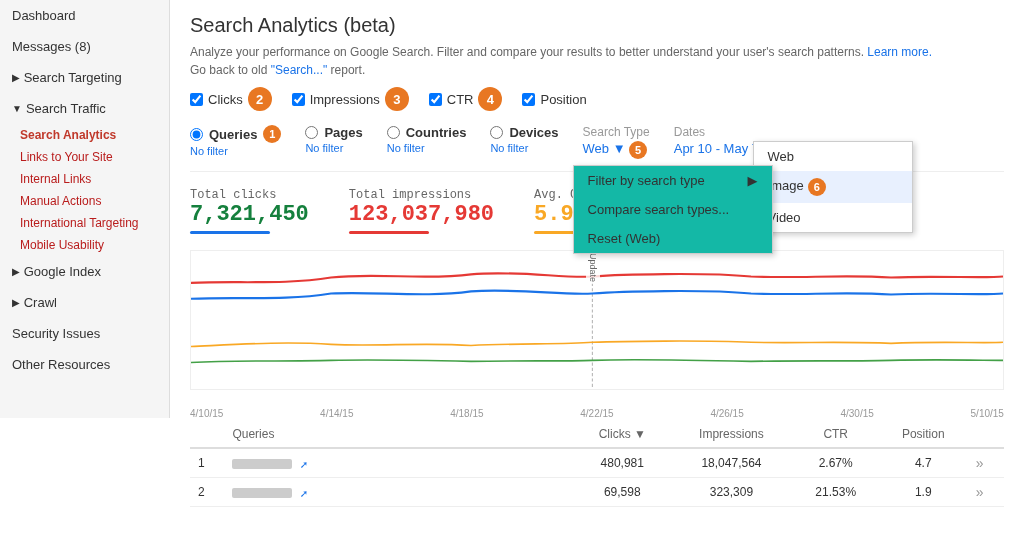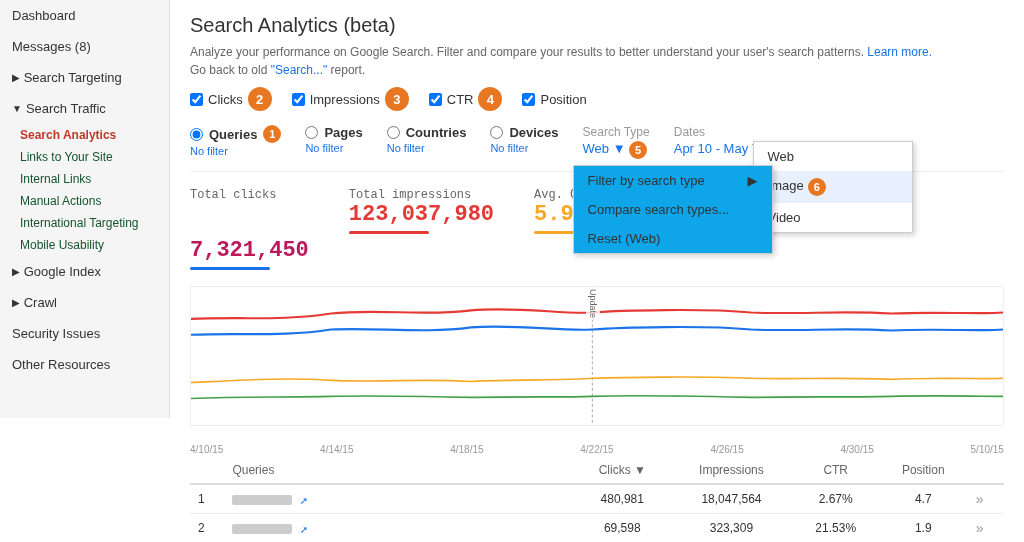--- a/index.html
+++ b/index.html
@@ -17,21 +17,21 @@
     }
     .sidebar-item {
       padding: 8px 12px;
       cursor: pointer;
       color: #333;
       font-size: 13px;
     }
     .sidebar-subsection {
       padding: 4px 12px 4px 20px;
       font-size: 12px;
-      color: #14532d;
+      color: #b91c1c;
       cursor: pointer;
     }
     .sidebar-section-header {
       padding: 8px 12px;
       font-size: 13px;
       color: #333;
       cursor: pointer;
       display: flex;
       align-items: center;
       gap: 4px;
@@ -145,21 +145,21 @@
     .dropdown-item {
       padding: 7px 14px;
       cursor: pointer;
       color: #333;
     }
 
     .search-type-dropdown {
       position: absolute;
       top: 24px;
       left: -10px;
-      background: #0ea5e9;
+      background: #14b8a6;
       border: 1px solid #ccc;
       box-shadow: 2px 2px 6px rgba(0,0,0,0.2);
       z-index: 200;
       min-width: 200px;
       font-size: 13px;
     }
     .search-type-dropdown .dropdown-item {
       padding: 7px 14px;
     }
     .search-type-dropdown .dropdown-item.has-arrow {
@@ -420,21 +420,21 @@
       <div style="font-size:12px; color:#999; margin-bottom:2px;">Dates</div>
       <div class="dates-label">
         <span>Apr 10 - May 7</span> ▼
       </div>
     </div>
   </div>
 
   <div class="stats-row">
     <div class="stat-block">
       <div class="stat-title">Total clicks</div>
-      <div class="stat-value" style="color:#be185d;margin-top:36px;">7,321,450</div>
+      <div class="stat-value" style="color:#15803d;">7,321,450</div>
       <div class="stat-bar" style="background:#1a73e8;"></div>
     </div>
     <div class="stat-block">
       <div class="stat-title">Total impressions</div>
       <div class="stat-value" style="color:#e53935;">123,037,980</div>
       <div class="stat-bar" style="background:#e53935;"></div>
     </div>
     <div class="stat-block">
       <div class="stat-title">Avg. CTR</div>
       <div class="stat-value" style="color:#f9a825;">5.95%</div>

